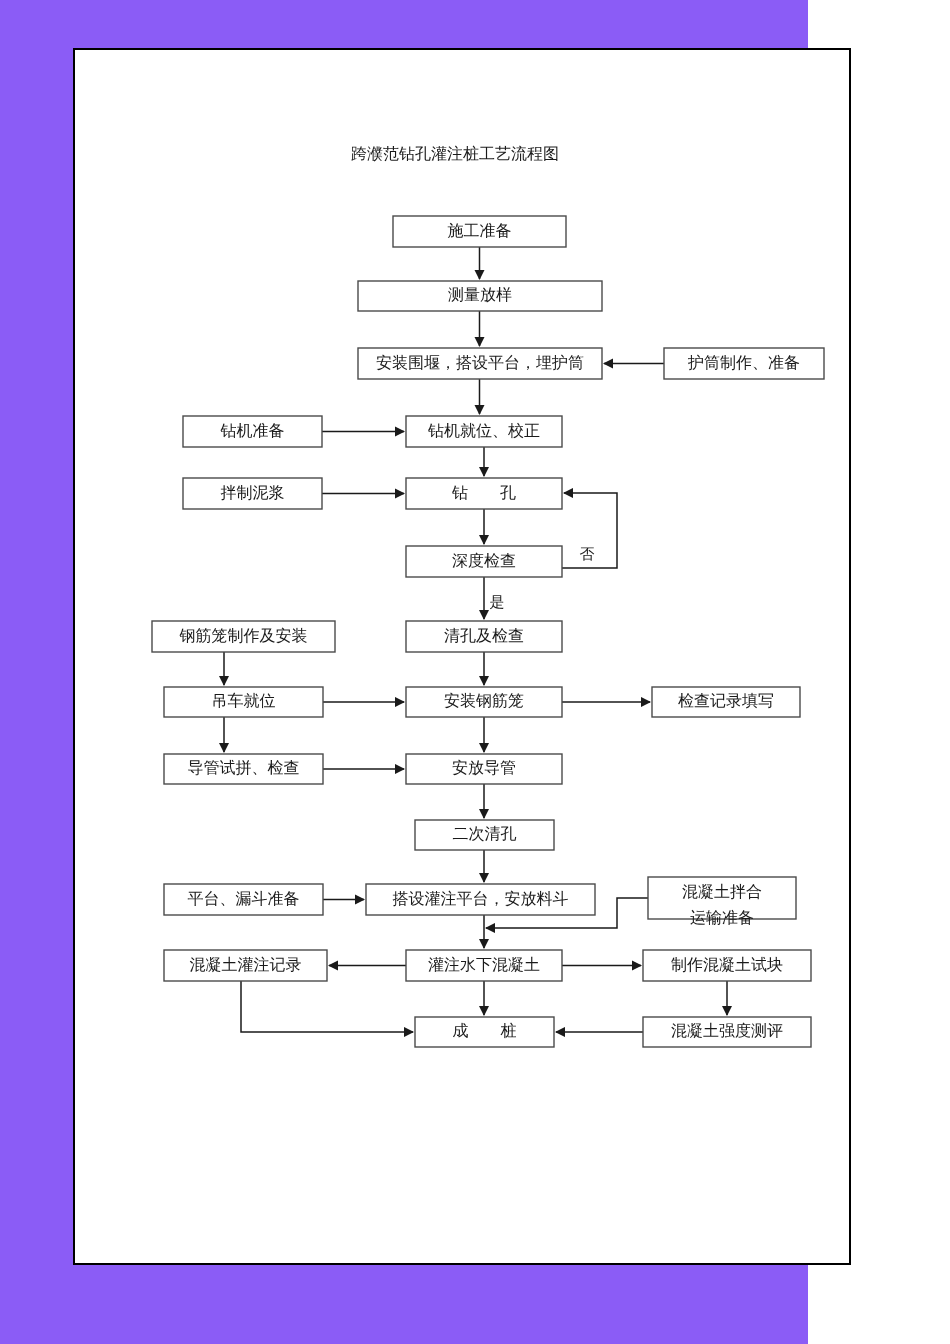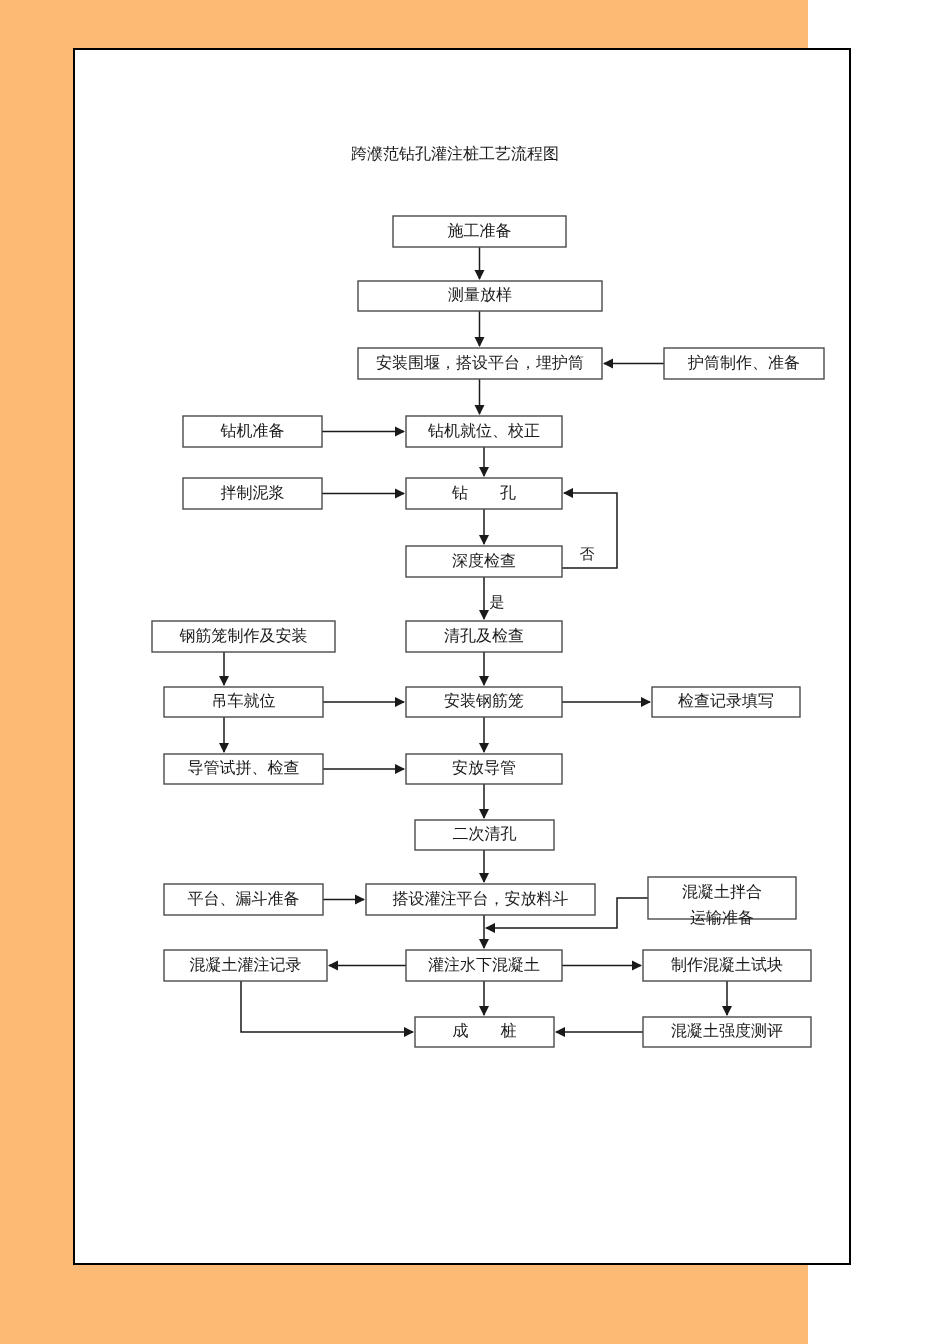--- a/index.html
+++ b/index.html
@@ -12,21 +12,21 @@
     height: 1344px;
     font-family: "Liberation Serif", "DejaVu Serif", serif;
     position: relative;
     overflow: hidden;
   }
   #page {
     position: absolute;
     left: 0; top: 0;
     width: 808px;
     height: 1344px;
-    background: #fdba74;
+    background: #8b5cf6;
   }
   #frame {
     position: absolute;
     left: 73px;
     top: 48px;
     width: 778px;
     height: 1217px;
     border: 2px solid #000000;
     box-sizing: border-box;
     background: #ffffff;

